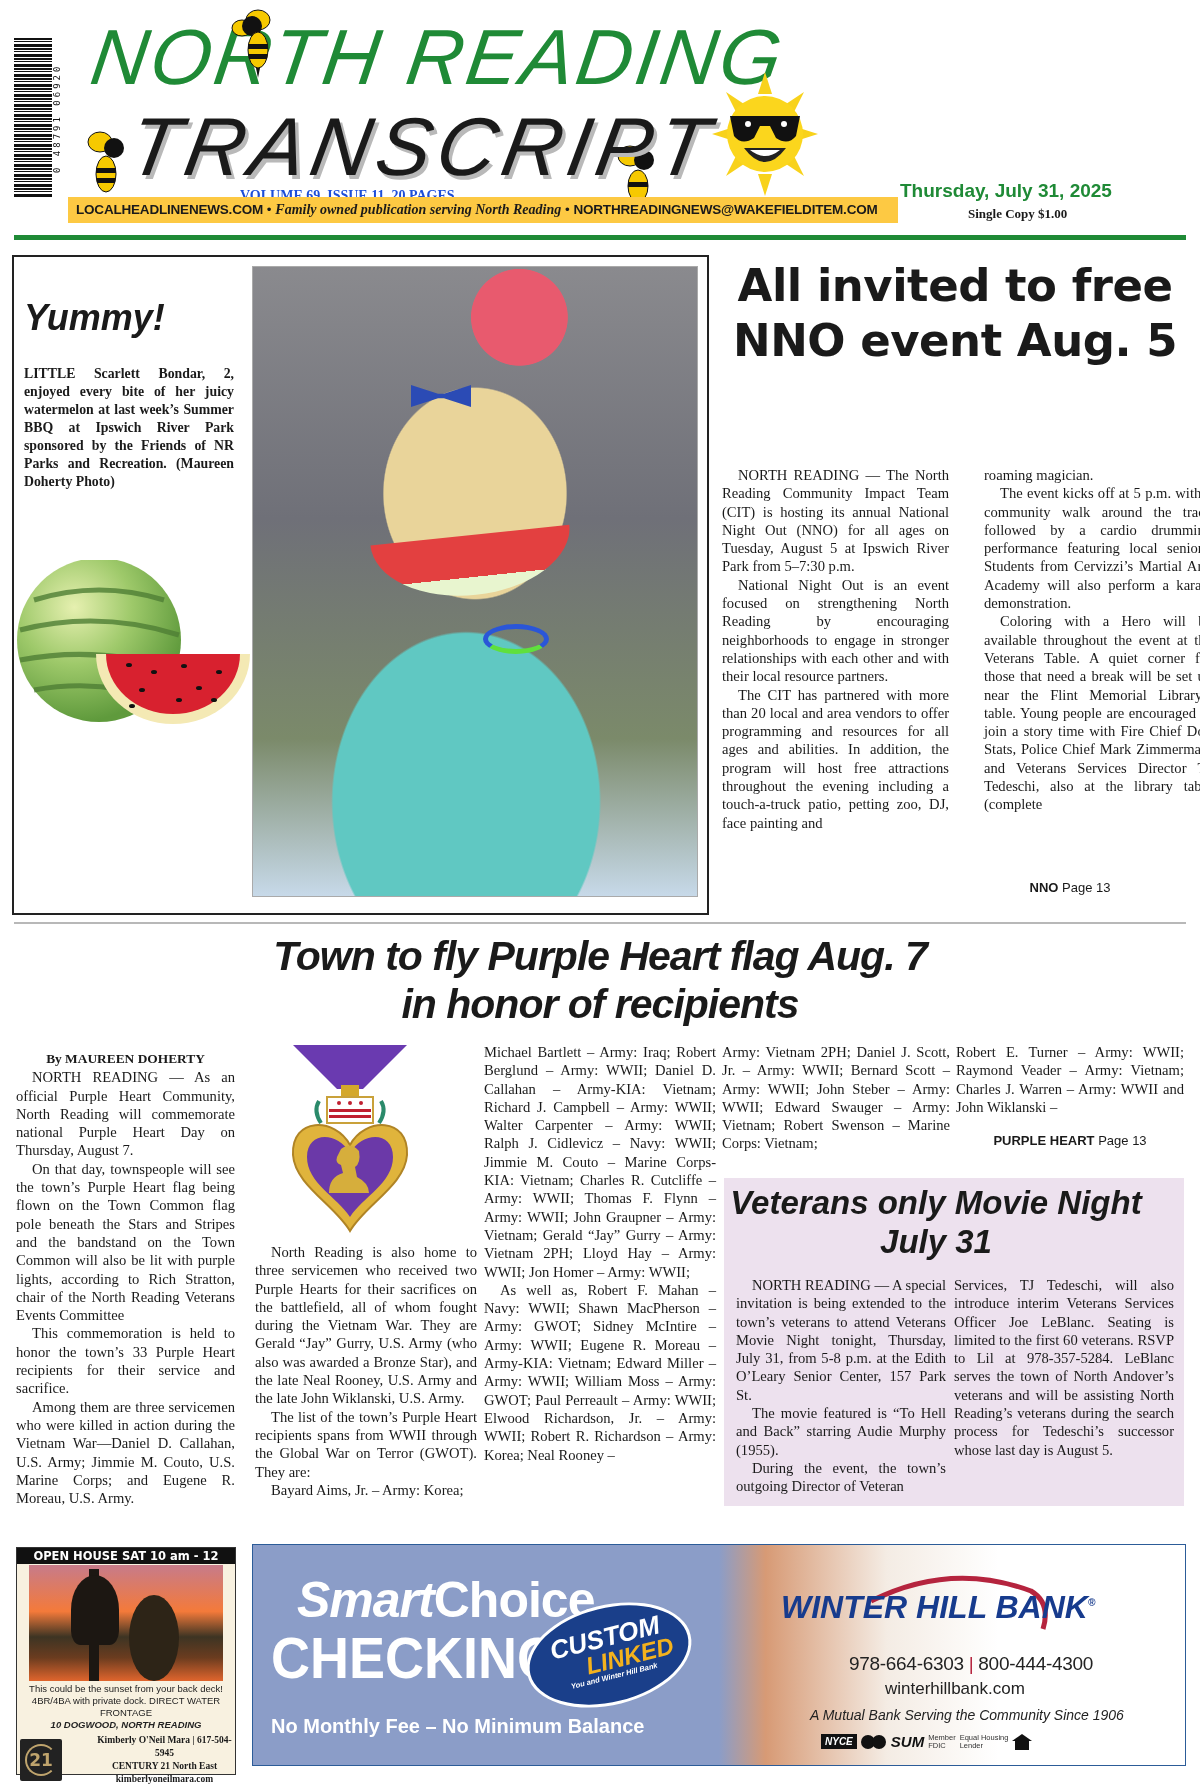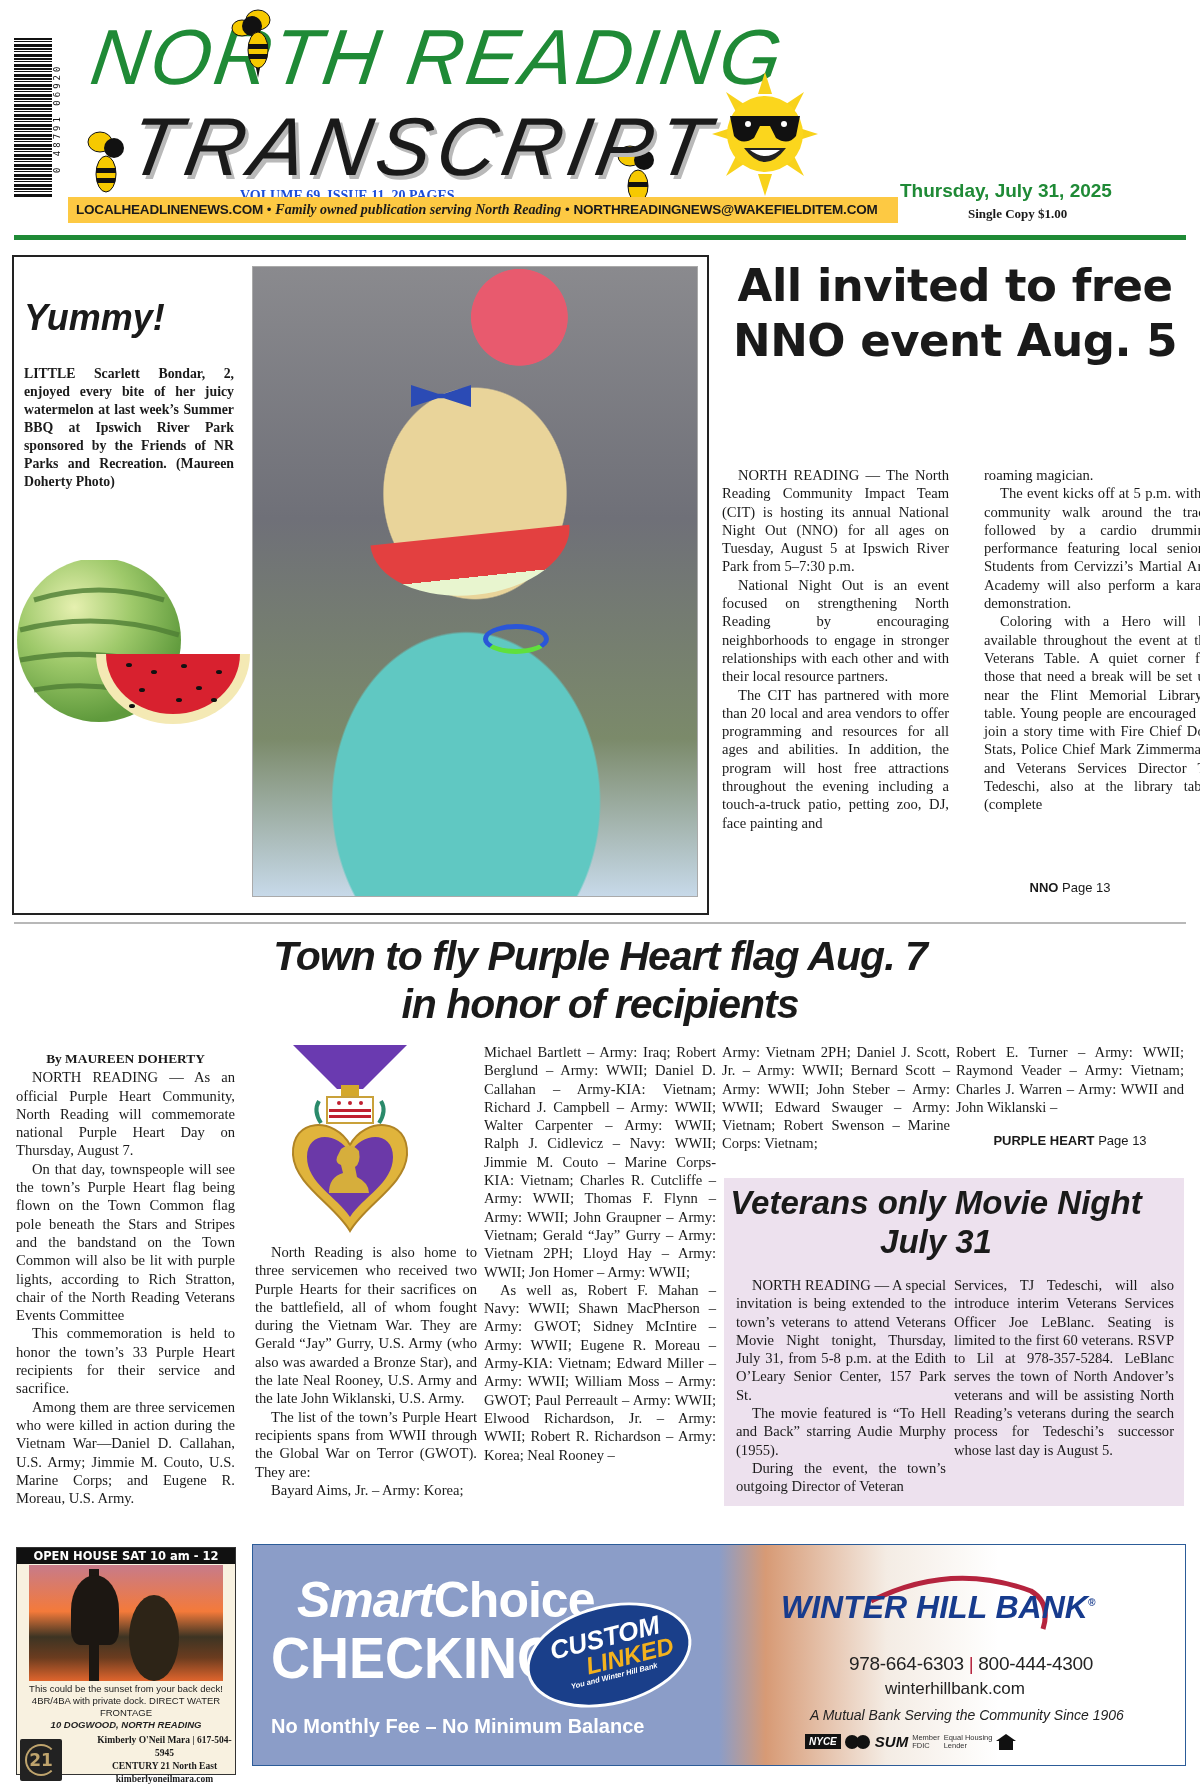--- a/index.html
+++ b/index.html
@@ -91,21 +91,21 @@
   .custom-oval { position: absolute; left: 272px; top: 60px; width: 168px; height: 100px; border-radius: 50%; background: #1a3f8a; border: 3px solid #fff; transform: rotate(-14deg); text-align: center; font-family: "Liberation Sans", sans-serif; color: #fff; }
   .custom-oval .c1 { font-size: 26px; font-weight: bold; font-style: italic; margin-top: 16px; line-height: 26px; }
   .custom-oval .c2 { font-size: 24px; font-weight: bold; font-style: italic; color: #f4b21d; line-height: 22px; margin-left: 40px; }
   .custom-oval .c3 { font-size: 7.5px; font-weight: bold; font-style: italic; }
   .whb-logo { position: absolute; left: 528px; top: 26px; width: 390px; height: 60px; }
   .whb-name { position: absolute; left: 528px; top: 44px; font-family: "Liberation Sans", sans-serif; font-weight: bold; font-style: italic; color: #173b8d; font-size: 32px; letter-spacing: 0px; white-space: nowrap; }
   .whb-phone { position: absolute; left: 596px; top: 108px; font-family: "Liberation Sans", sans-serif; font-size: 19px; color: #222; letter-spacing: -0.3px; }
   .whb-phone .sep { color: #b5243e; }
   .whb-web { position: absolute; left: 632px; top: 134px; font-family: "Liberation Sans", sans-serif; font-size: 17px; color: #222; }
   .whb-tag { position: absolute; left: 557px; top: 162px; font-family: "Liberation Sans", sans-serif; font-style: italic; font-size: 14px; color: #222; }
-  .whb-logos { position: absolute; left: 552px; top: 188px; display: flex; gap: 4px; align-items: center; font-family: "Liberation Sans", sans-serif; }
+  .whb-logos { position: absolute; left: 568px; top: 188px; display: flex; gap: 4px; align-items: center; font-family: "Liberation Sans", sans-serif; }
   .lg-nyce { background: #111; color: #fff; font-weight: bold; font-style: italic; font-size: 10px; padding: 2px 4px; }
   .lg-mc { width: 26px; height: 14px; position: relative; }
   .lg-mc::before, .lg-mc::after { content:""; position:absolute; top:0; width:14px; height:14px; border-radius:50%; background:#111; }
   .lg-mc::before { left: 0; } .lg-mc::after { left: 11px; }
   .lg-sum { font-weight: bold; font-style: italic; font-size: 15px; color: #111; }
   .lg-small { font-size: 7.5px; color: #333; line-height: 8px; }
   .lg-house { width: 20px; height: 16px; position: relative; }
   .lg-house::before { content:""; position:absolute; left:0; top:0; border-left:10px solid transparent; border-right:10px solid transparent; border-bottom:7px solid #111; }
   .lg-house::after { content:""; position:absolute; left:3px; top:7px; width:14px; height:9px; background:#111; }
 </style>

